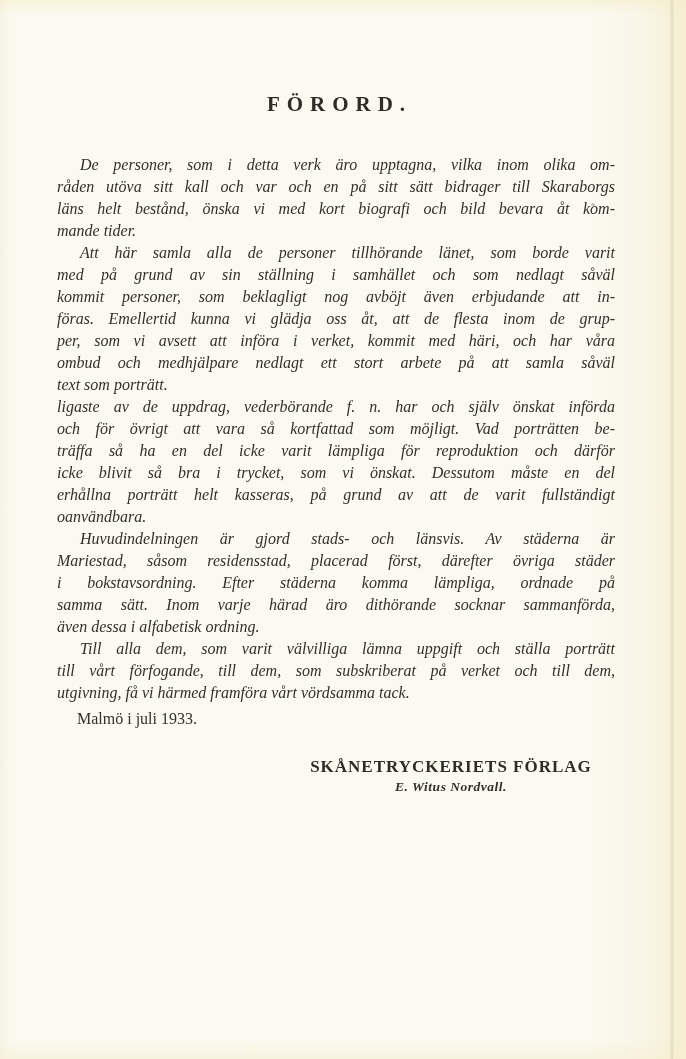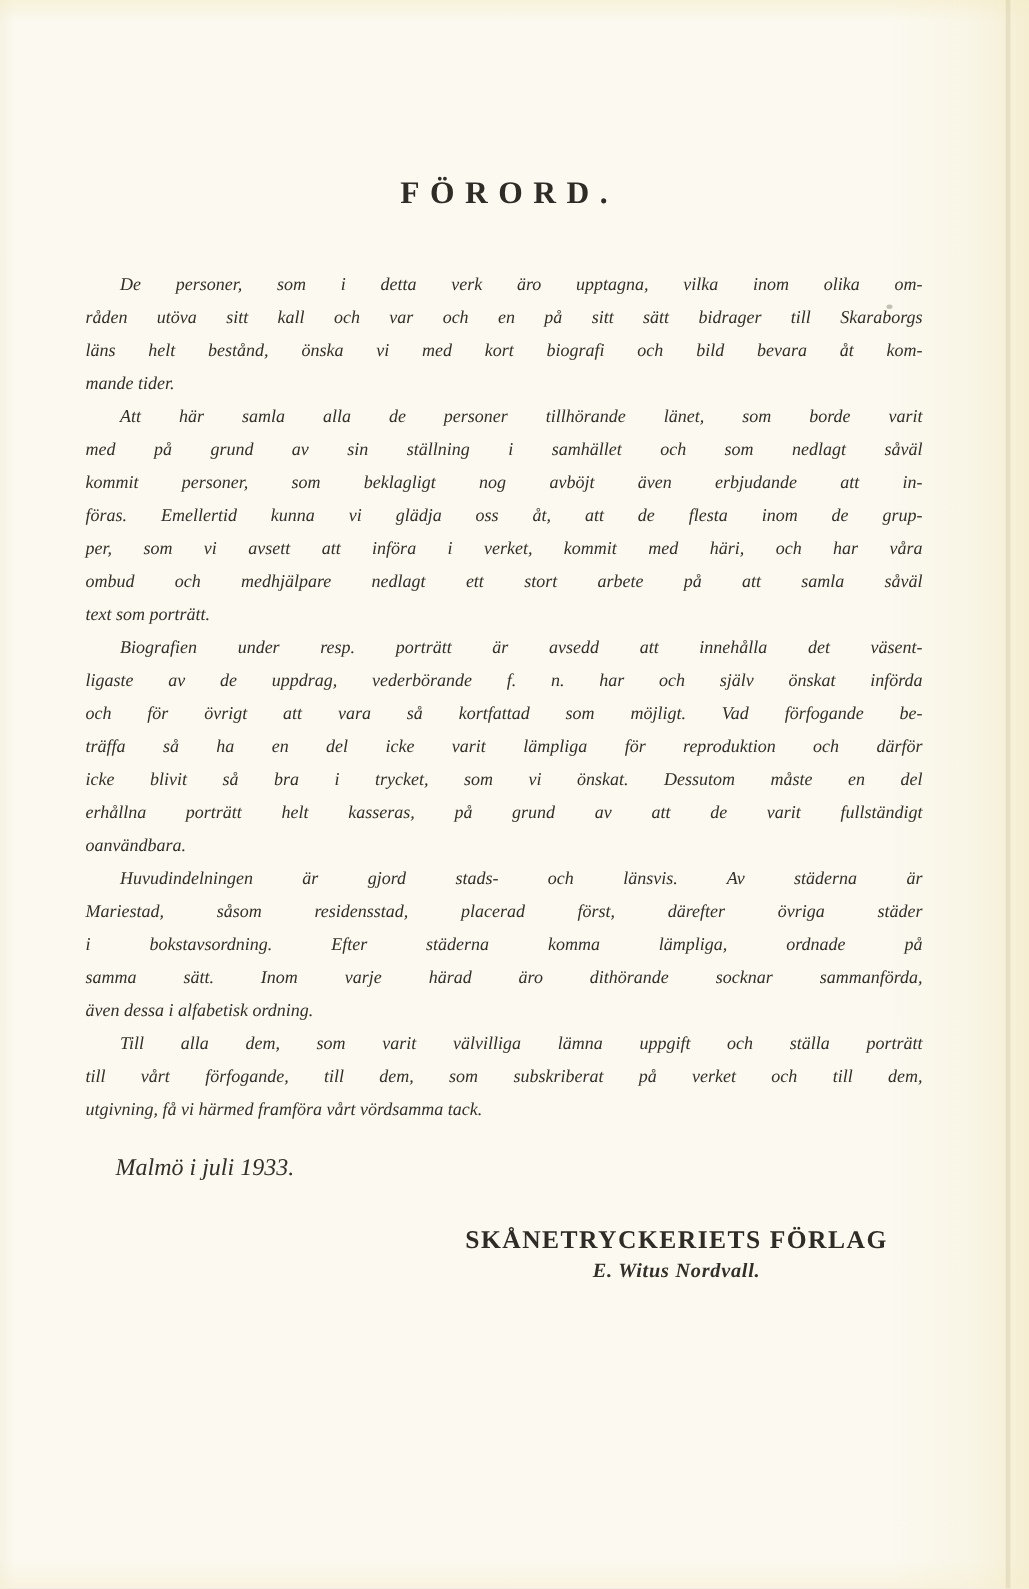--- a/index.html
+++ b/index.html
@@ -5,21 +5,21 @@
   html, body {
     margin: 0;
     padding: 0;
     background: #e8e4da;
   }
   .page {
     position: relative;
     width: 686px;
     height: 1059px;
     box-sizing: border-box;
-    padding-top: 116px;
+    padding-top: 92px;
     background-color: #fbf9f0;
     background-image:
       linear-gradient(90deg, rgba(0,0,0,0) 670px, rgba(190,180,140,0.28) 671px, rgba(190,180,140,0.28) 673px, rgba(0,0,0,0) 674px),
       linear-gradient(180deg, rgba(244,236,200,0.55) 0px, rgba(244,236,200,0) 14px),
       linear-gradient(0deg, rgba(246,238,206,0.50) 0px, rgba(246,238,206,0) 20px),
       linear-gradient(90deg, rgba(242,237,219,0.60) 0px, rgba(242,237,219,0) 10px),
       linear-gradient(270deg, rgba(243,234,200,0.75) 0px, rgba(246,240,216,0.40) 40px, rgba(246,240,216,0) 95px);
     overflow: hidden;
     font-family: "Liberation Serif", "DejaVu Serif", serif;
     color: #33302a;
@@ -46,35 +46,34 @@
     line-height: 24px;
     letter-spacing: 7px;
     padding-left: 7px; 
     text-align: center;
     color: #2f2c27;
     font-family: "Liberation Serif", "DejaVu Serif", serif;
   }
   .body-text {
     margin-top: 38px;
     font-style: italic;
-    font-size: 12px;
+    font-size: 16px;
     line-height: 22px;
   }
   .paragraph { margin: 0; }
   .line {
     text-align: justify;
     text-align-last: justify;
     text-justify: inter-word;
   }
   .line.first { text-indent: 23px; }
   .line.last  { text-align-last: left; }
   .dateline {
-    margin: 18px 0 0 0;
+    margin: 4px 0 0 0;
     padding-left: 20px;
-    font-style: italic;
     font-size: 16px;
     line-height: 22px;
   }
   .signature {
     margin-top: 26px;
     margin-left: 253px;
     width: 282px;
     text-align: center;
     font-weight: bold;
   }
@@ -110,23 +109,22 @@
       <div class="paragraph">
           <div class="line first">Att här samla alla de personer tillhörande länet, som borde varit</div>
           <div class="line">med på grund av sin ställning i samhället och som nedlagt såväl</div>
           <div class="line">kommit personer, som beklagligt nog avböjt även erbjudande att in-</div>
           <div class="line">föras. Emellertid kunna vi glädja oss åt, att de flesta inom de grup-</div>
           <div class="line">per, som vi avsett att införa i verket, kommit med häri, och har våra</div>
           <div class="line">ombud och medhjälpare nedlagt ett stort arbete på att samla såväl</div>
           <div class="line last">text som porträtt.</div>
         </div>
       <div class="paragraph">
-          <div class="line first">Biografien under resp. porträtt är avsedd att innehålla det väsent-</div>
           <div class="line">ligaste av de uppdrag, vederbörande f. n. har och själv önskat införda</div>
-          <div class="line">och för övrigt att vara så kortfattad som möjligt. Vad förfogande be-</div>
+          <div class="line">och för övrigt att vara så kortfattad som möjligt. Vad porträtten be-</div>
           <div class="line">träffa så ha en del icke varit lämpliga för reproduktion och därför</div>
           <div class="line">icke blivit så bra i trycket, som vi önskat. Dessutom måste en del</div>
           <div class="line">erhållna porträtt helt kasseras, på grund av att de varit fullständigt</div>
           <div class="line last">oanvändbara.</div>
         </div>
       <div class="paragraph">
           <div class="line first">Huvudindelningen är gjord stads- och länsvis. Av städerna är</div>
           <div class="line">Mariestad, såsom residensstad, placerad först, därefter övriga städer</div>
           <div class="line">i bokstavsordning. Efter städerna komma lämpliga, ordnade på</div>
           <div class="line">samma sätt. Inom varje härad äro dithörande socknar sammanförda,</div>

